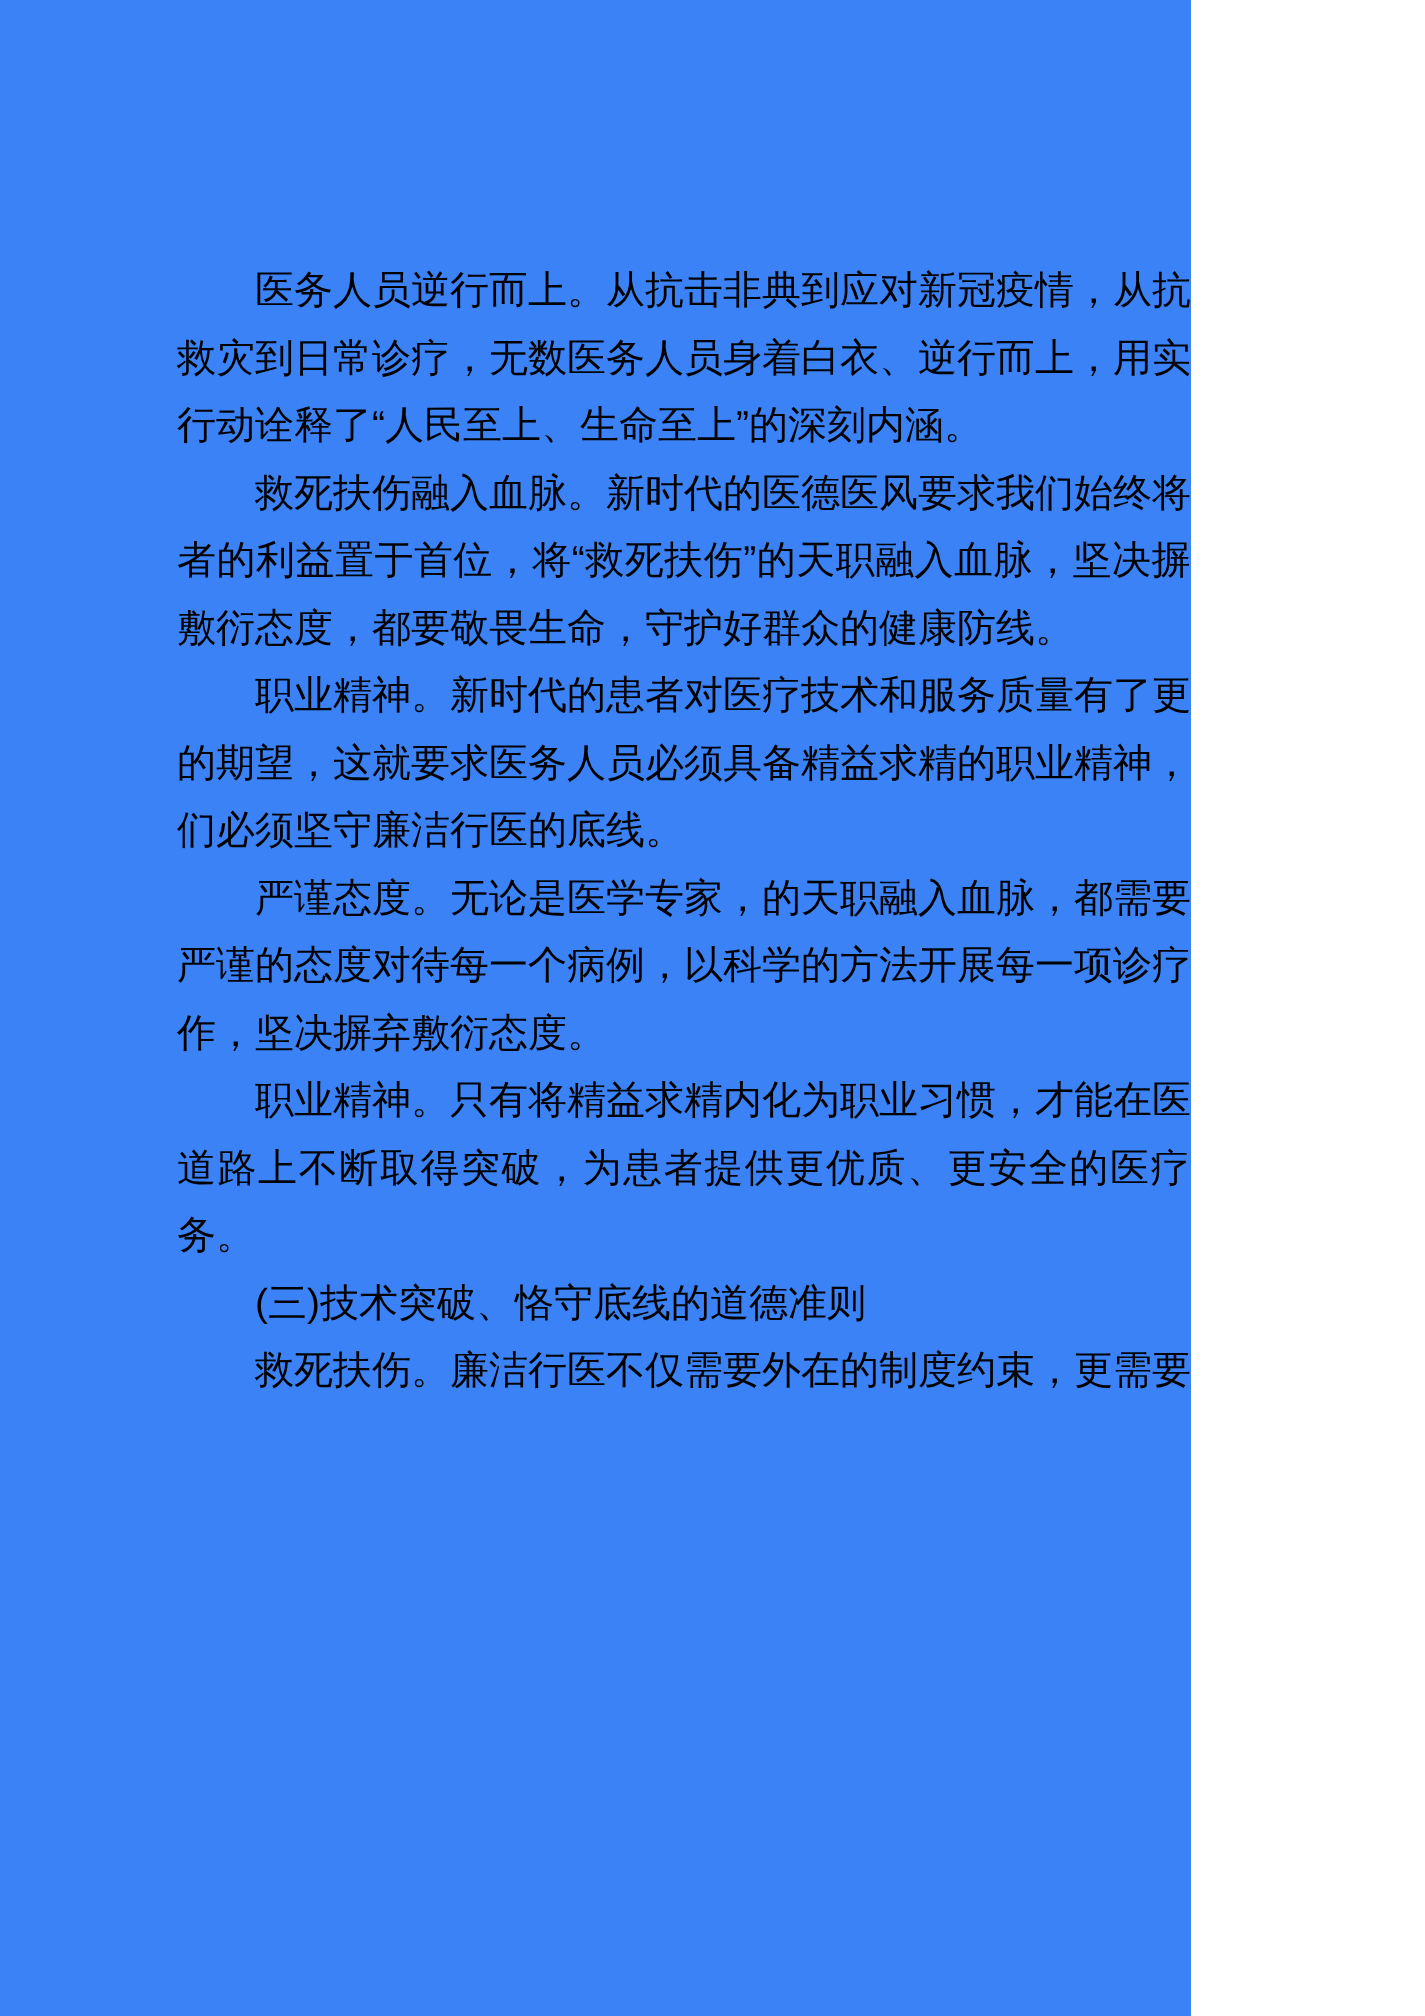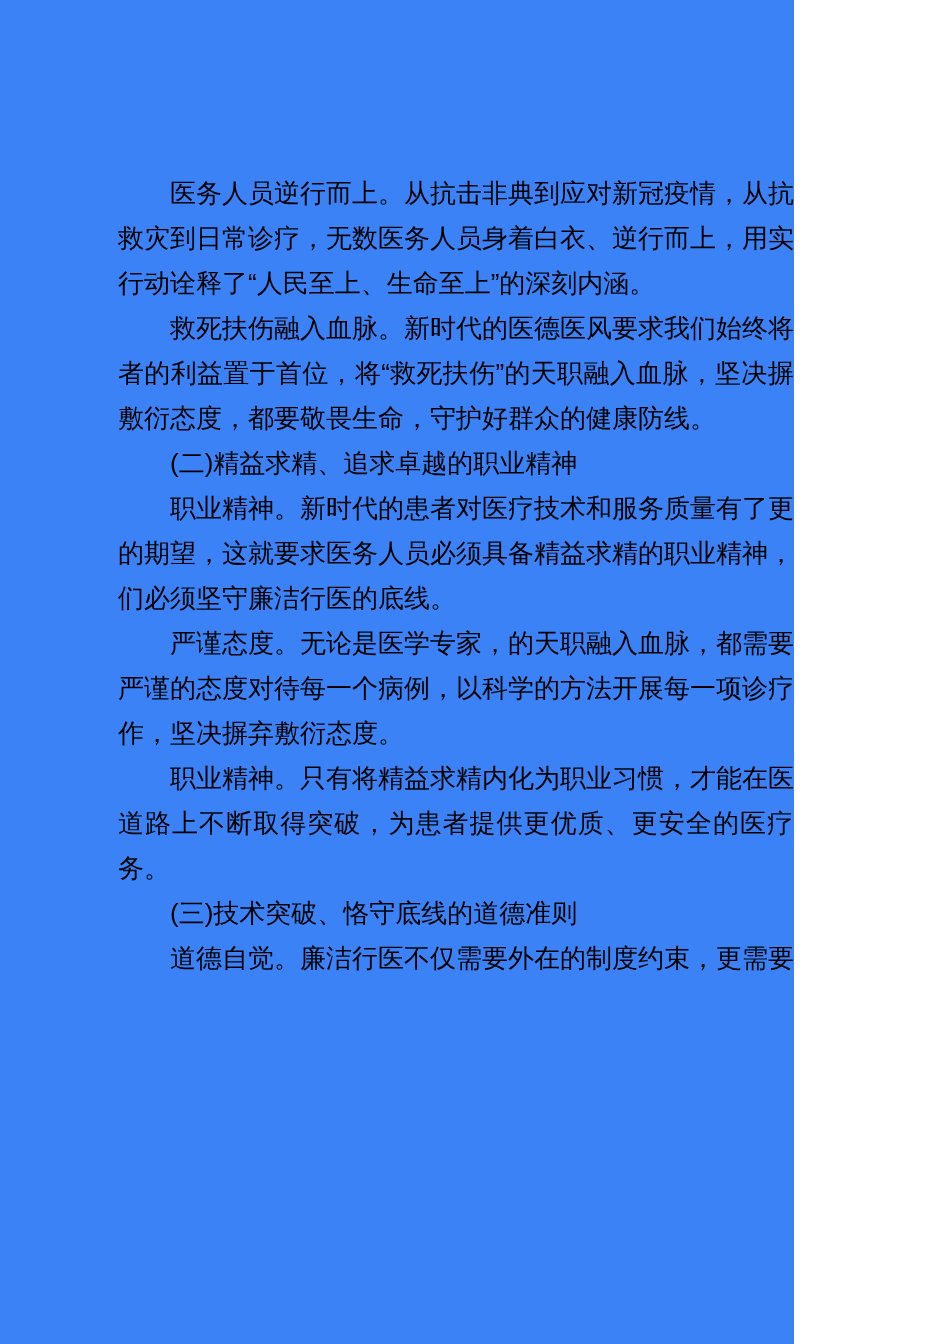--- a/index.html
+++ b/index.html
@@ -33,20 +33,19 @@
     text-indent: 2em;
   }
 </style>
 </head>
 <body>
 
 <div class="page">
   <div class="doc-body">
     <p>医务人员逆行而上。从抗击非典到应对新冠疫情，从抗震救灾到日常诊疗，无数医务人员身着白衣、逆行而上，用实际行动诠释了“人民至上、生命至上”的深刻内涵。</p>
     <p>救死扶伤融入血脉。新时代的医德医风要求我们始终将患者的利益置于首位，将“救死扶伤”的天职融入血脉，坚决摒弃敷衍态度，都要敬畏生命，守护好群众的健康防线。</p>
-    <p>(二)精益求精、追求卓越的职业精神</p>
     <p>职业精神。新时代的患者对医疗技术和服务质量有了更高的期望，这就要求医务人员必须具备精益求精的职业精神，我们必须坚守廉洁行医的底线。</p>
     <p>严谨态度。无论是医学专家，的天职融入血脉，都需要以严谨的态度对待每一个病例，以科学的方法开展每一项诊疗工作，坚决摒弃敷衍态度。</p>
     <p>职业精神。只有将精益求精内化为职业习惯，才能在医学道路上不断取得突破，为患者提供更优质、更安全的医疗服务。</p>
     <p>(三)技术突破、恪守底线的道德准则</p>
-    <p>道德自觉。廉洁行医不仅需要外在的制度约束，更需要</p>
+    <p>救死扶伤。廉洁行医不仅需要外在的制度约束，更需要</p>
   </div>
 </div>
 
 </body></html>

